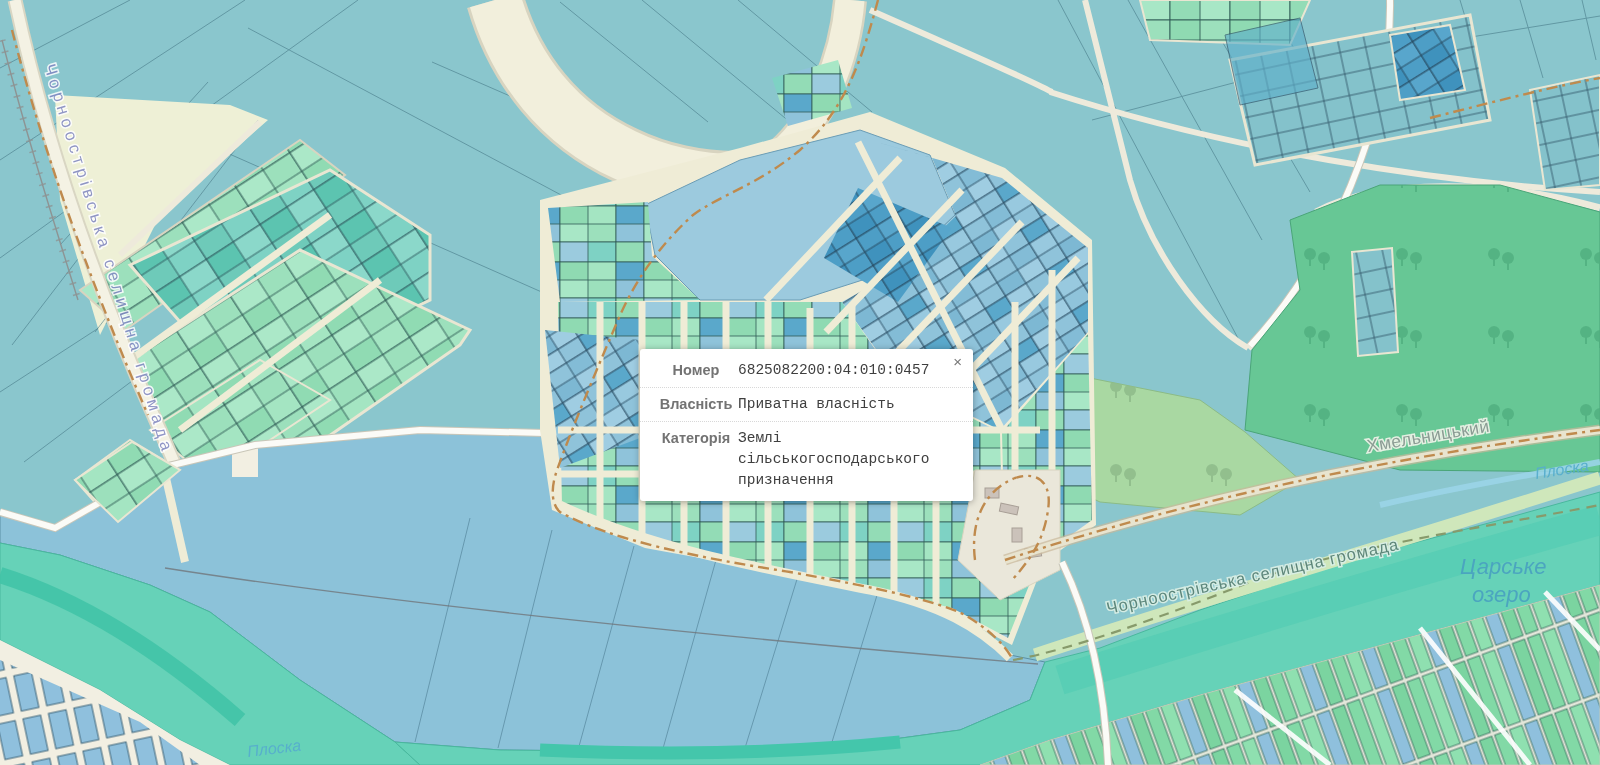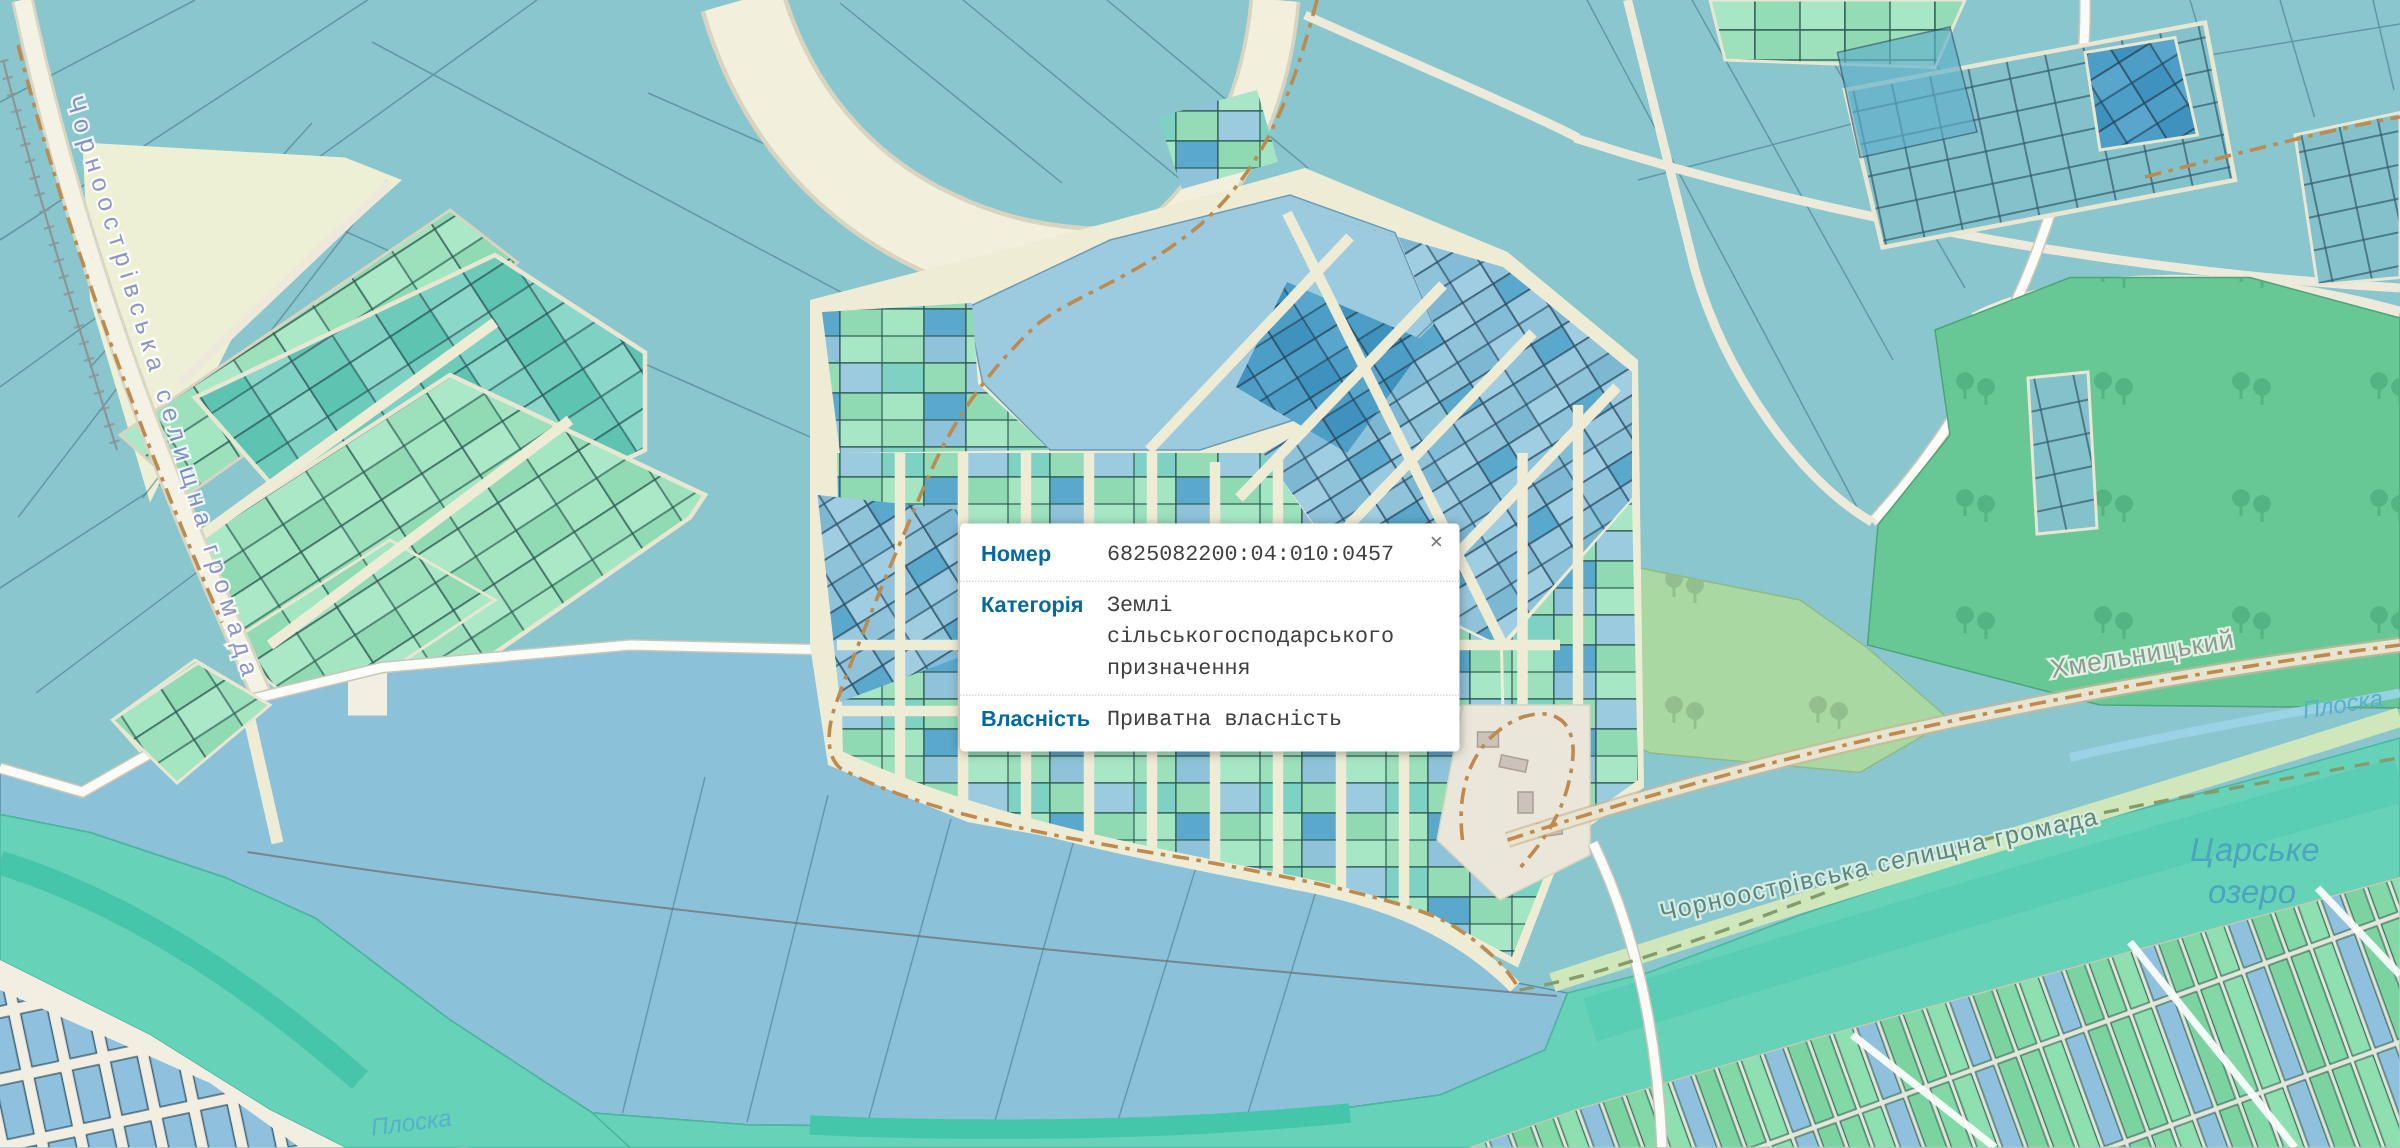--- a/index.html
+++ b/index.html
@@ -6,21 +6,21 @@
   .viewport{position:relative;width:1600px;height:765px;overflow:hidden;
     font-family:"Liberation Sans",sans-serif;}
   svg{display:block;}
   .maplabel{font-family:"Liberation Sans",sans-serif;paint-order:stroke;}
   
   .popup{position:absolute;left:640px;top:349px;width:333px;background:#fff;
     border-radius:3px;box-shadow:0 1px 7px rgba(0,0,0,.35);padding:5px 0 4px;
     z-index:10;font-size:14.5px;line-height:1.45;color:#3f3f3f;}
   .popup-row{display:flex;padding:6px 14px;}
   .popup-row + .popup-row{border-top:1px dotted #d8d8d8;}
-  .popup-label{flex:0 0 84px;font-weight:bold;color:#0369a1;}
+  .popup-label{flex:0 0 84px;font-weight:bold;color:#737373;text-align:center;}
   .popup-value{flex:1;font-family:Liberation Mono, monospace;}
   .popup-close{position:absolute;top:3px;right:9px;color:#787878;font-size:15px;
     line-height:1;cursor:pointer;background:none;border:none;padding:2px;
     font-family:"Liberation Sans",sans-serif;}
   .popup-arrow{position:absolute;left:775px;top:468px;width:0;height:0;
     border:13px solid transparent;border-top:15px solid #fff;border-bottom:0;z-index:9;}
 </style>
 </head>
 <body>
 
@@ -321,22 +321,22 @@
 </svg>
 
 <div class="popup-arrow"></div>
 <div class="popup">
   <button class="popup-close">×</button>
   <div class="popup-row">
     <div class="popup-label">Номер</div>
     <div class="popup-value">6825082200:04:010:0457</div>
   </div>
   <div class="popup-row">
+    <div class="popup-label">Власність</div>
+    <div class="popup-value">Приватна власність</div>
+  </div>
+  <div class="popup-row">
     <div class="popup-label">Категорія</div>
     <div class="popup-value">Землі сільськогосподарського призначення</div>
   </div>
-  <div class="popup-row">
-    <div class="popup-label">Власність</div>
-    <div class="popup-value">Приватна власність</div>
-  </div>
 </div>
 
 </div>
 
 </body></html>

